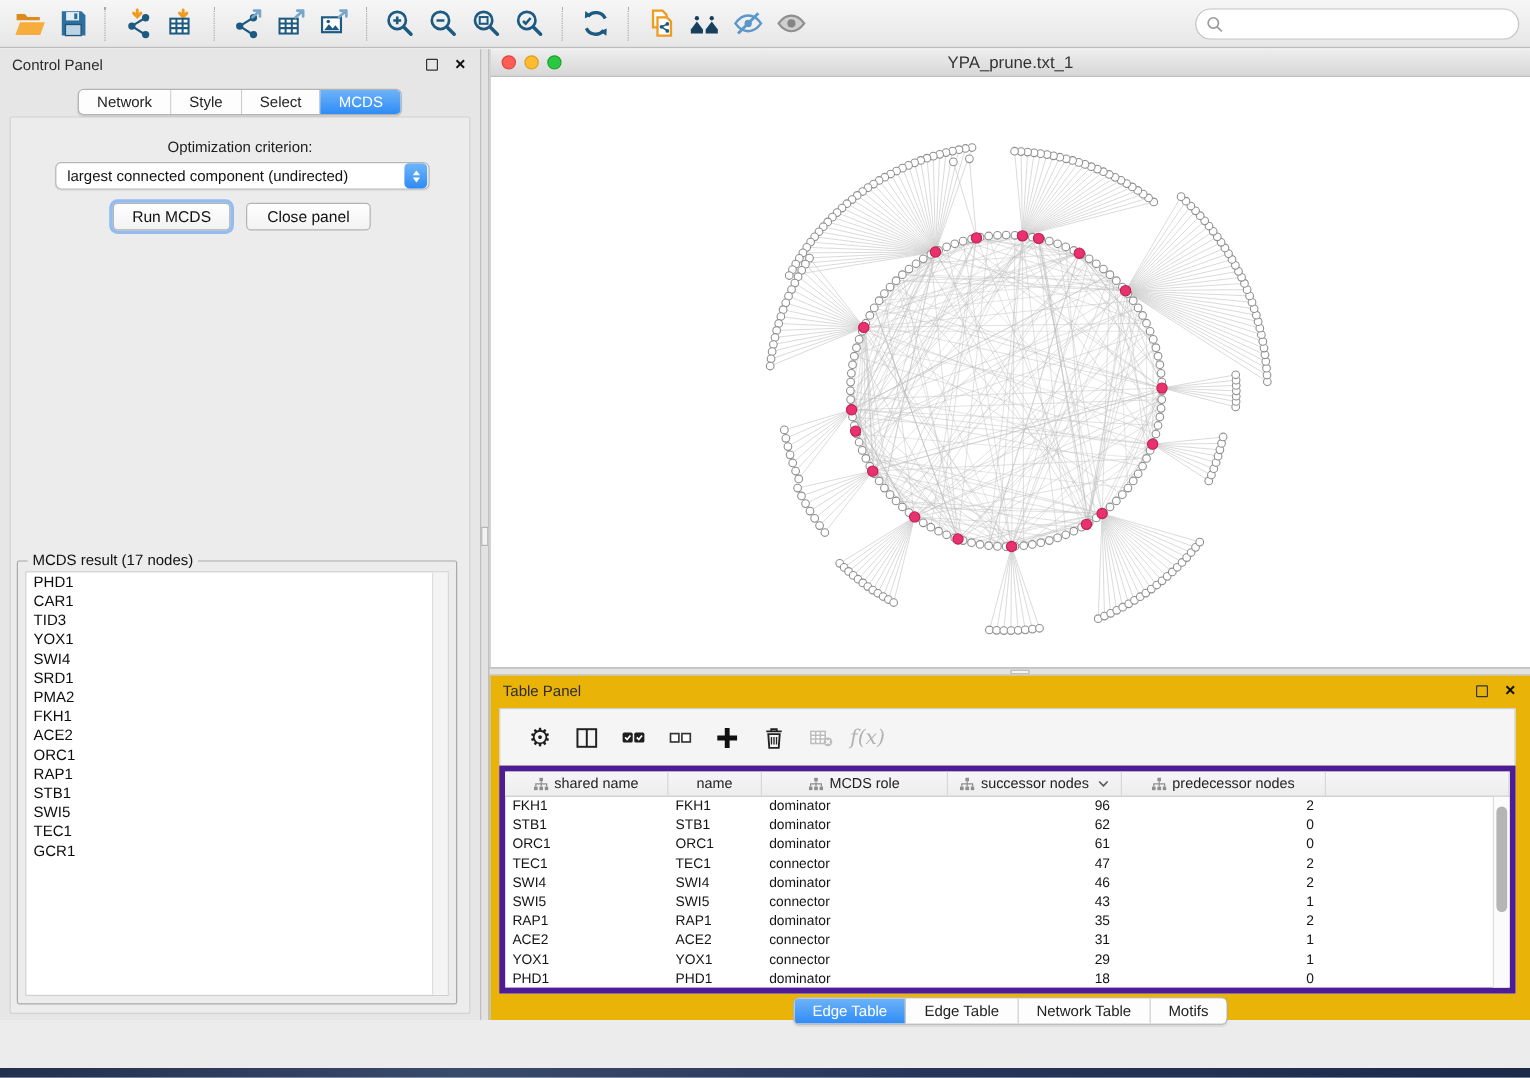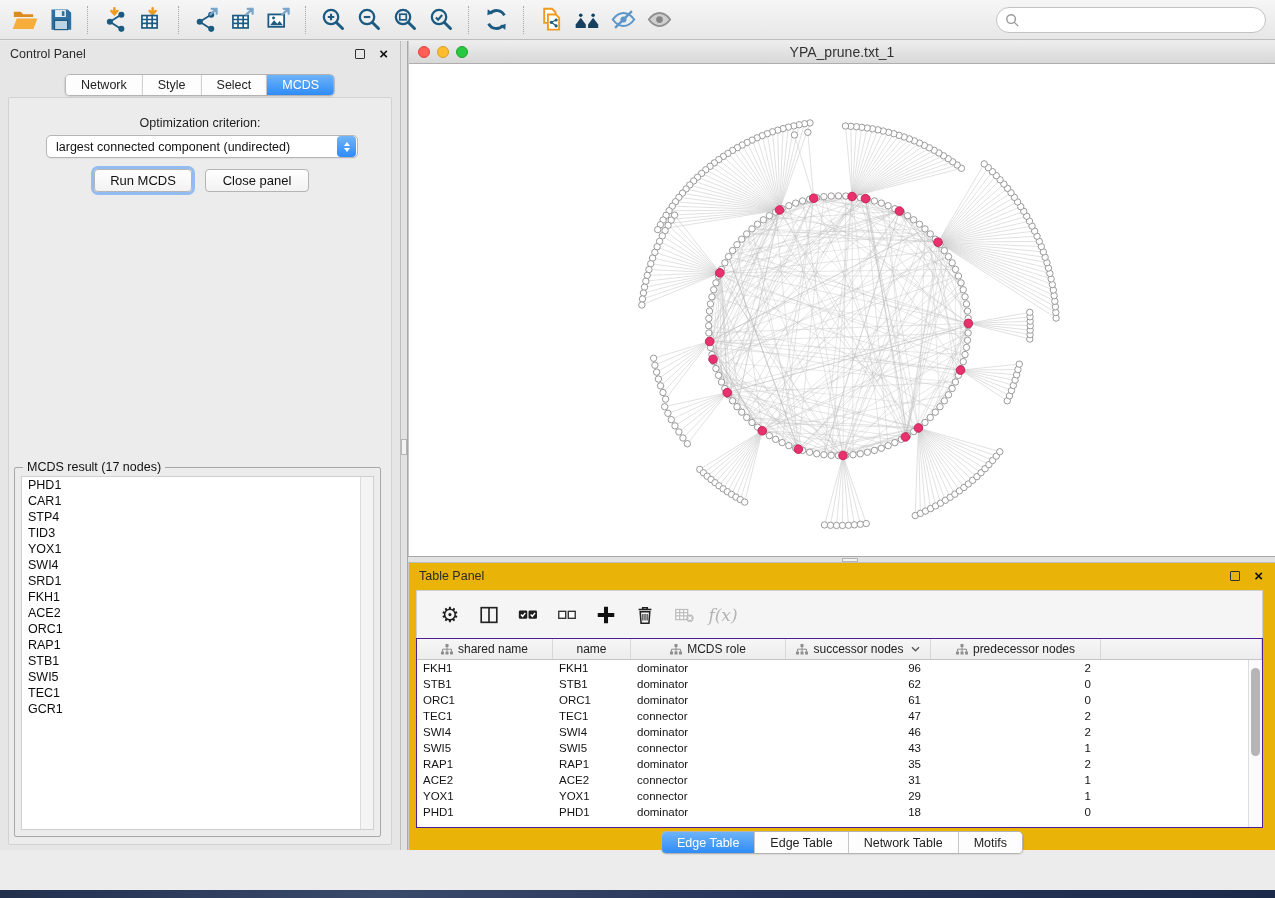--- a/index.html
+++ b/index.html
@@ -81,21 +81,21 @@
   .net-canvas { position:absolute; top:23px; left:0; right:0; bottom:0; }
 
   
   .table-panel { position:absolute; left:408px; top:563px; right:0; bottom:40px; background:#eab308; border-left:1px solid #c9c9c9; }
   .tp-toolbar { position:absolute; top:27px; left:7px; right:12px; height:48px; background:#f5f5f5;
                 border:1px solid #cfcfcf; border-bottom:none; display:flex; align-items:center; padding-left:18px; gap:9px; }
   .tp-btn { width:30px; height:30px; border:none; background:transparent; display:flex; align-items:center; justify-content:center; cursor:pointer; }
   .tp-btn svg { width:22px; height:22px; }
   .tp-gear { font-family:"DejaVu Sans",sans-serif; font-size:21px; color:#1e1e1e; line-height:22px; }
   .tp-fx { font-family:"DejaVu Serif",serif; font-style:italic; font-size:17px; color:#b3b3b3; }
-  .tbl-box { position:absolute; top:75px; left:7px; right:12px; height:190px; background:#fff; border:1px solid #4c1d95;padding-left:36px; }
+  .tbl-box { position:absolute; top:75px; left:7px; right:12px; height:190px; background:#fff; border:5px solid #4c1d95;padding-left:36px; }
   .tbl-header { position:absolute; top:0; left:0; right:0; height:21px; background:linear-gradient(#f6f6f6,#ededed);
                 border-bottom:1px solid #c6c6c6; display:flex; }
   .th { display:flex; align-items:center; justify-content:center; gap:5px; font-size:12px; color:#222;
         border-right:1px solid #d8d8d8; height:100%; cursor:pointer; }
   .th svg.type { width:12px; height:11px; }
   .th svg.sort { width:9px; height:6px; margin-left:2px; }
   .tbl-rows { position:absolute; top:21px; left:0; right:14px; bottom:0; overflow:hidden; }
   .tr { display:flex; height:16px; line-height:16px; cursor:default; }
   .td { font-size:11.5px; color:#141414; white-space:nowrap; overflow:hidden; }
   .td.left { padding-left:6px; text-align:left; }
@@ -303,25 +303,25 @@
               <i class="dn"></i>
             </span>
         </div>
         <button class="btn btn-run">Run MCDS</button>
         <button class="btn btn-closepanel">Close panel</button>
         <div class="result-box">
           <span class="result-legend">MCDS result (17 nodes)</span>
           <div class="result-list" id="result-list">
               <div class="result-item">PHD1</div>
               <div class="result-item">CAR1</div>
-              <div class="result-item">STP4</div>
               <div class="result-item">TID3</div>
               <div class="result-item">YOX1</div>
               <div class="result-item">SWI4</div>
               <div class="result-item">SRD1</div>
+              <div class="result-item">PMA2</div>
               <div class="result-item">FKH1</div>
               <div class="result-item">ACE2</div>
               <div class="result-item">ORC1</div>
               <div class="result-item">RAP1</div>
               <div class="result-item">STB1</div>
               <div class="result-item">SWI5</div>
               <div class="result-item">TEC1</div>
               <div class="result-item">GCR1</div>
             <div class="result-scroll"></div>
           </div>

